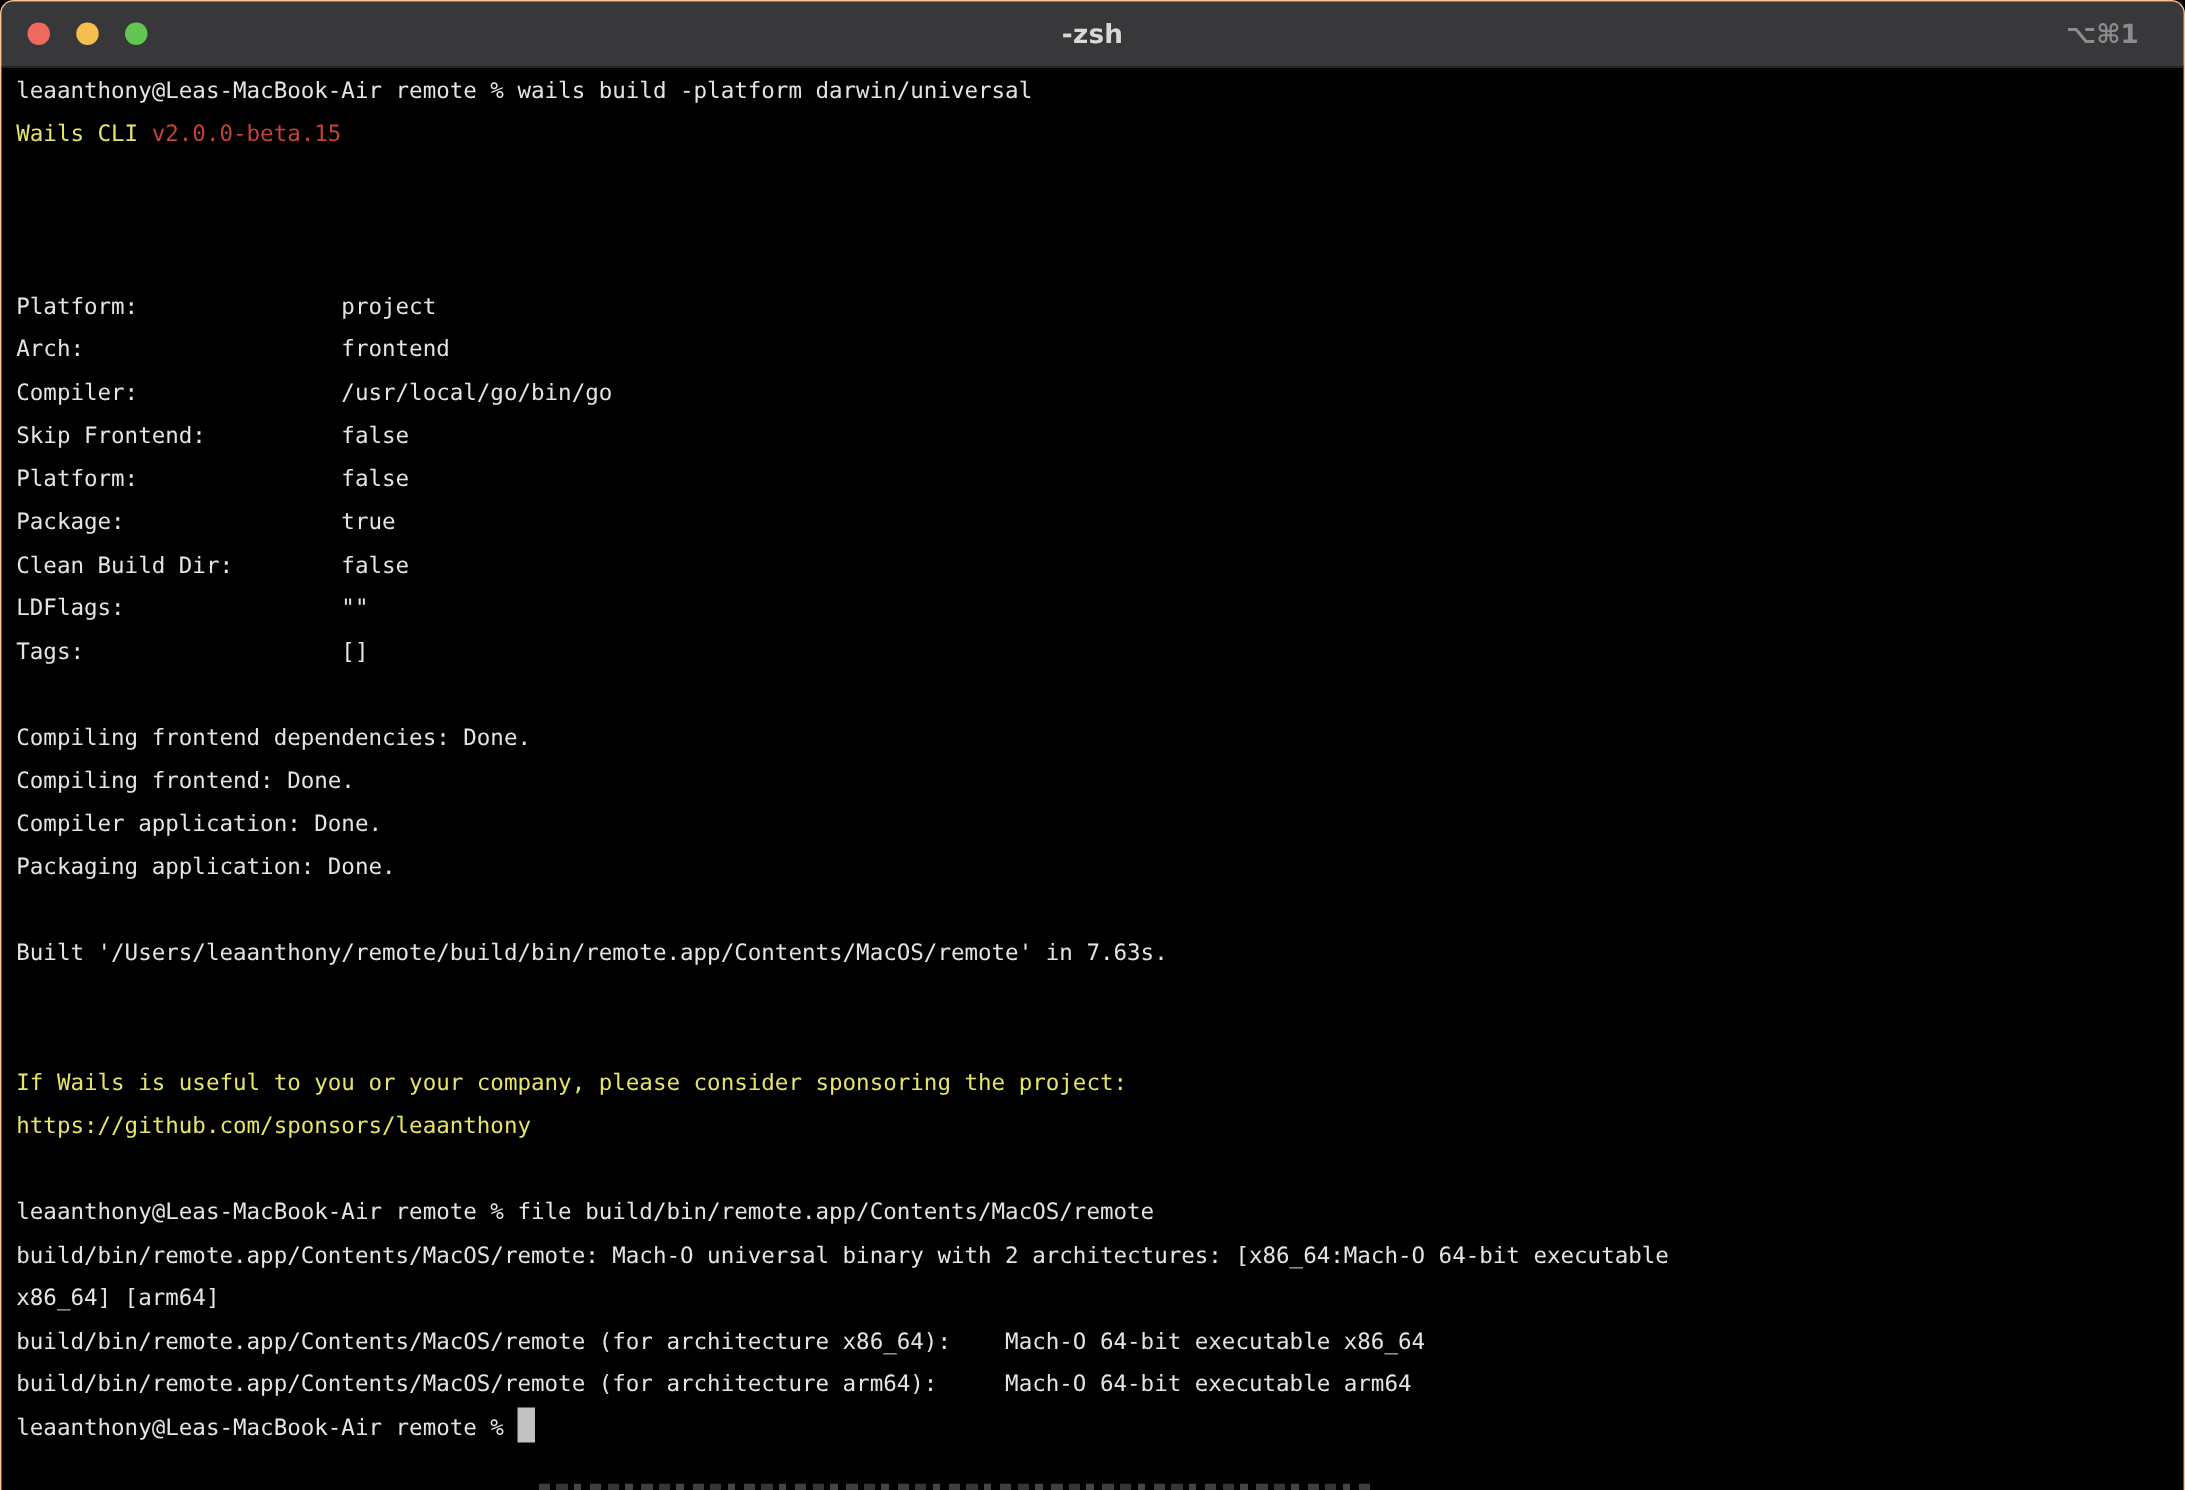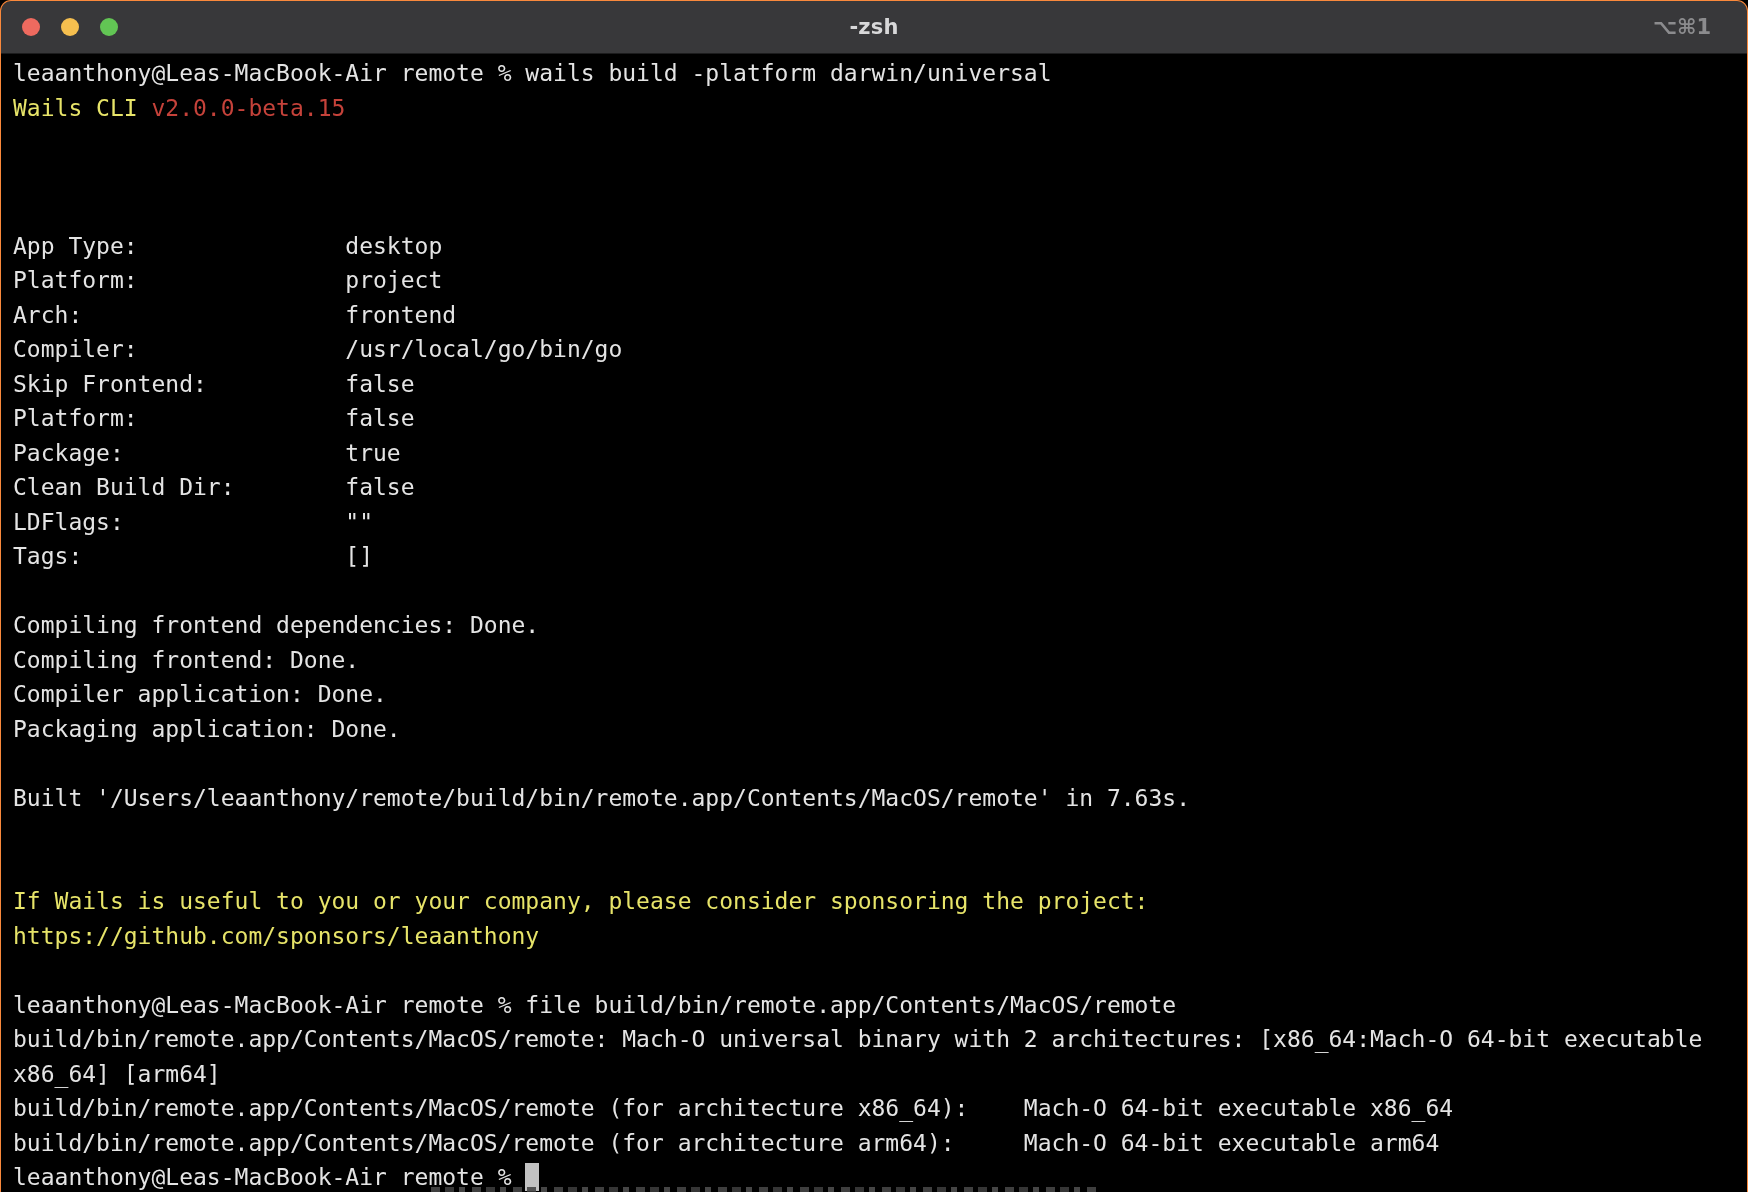--- a/index.html
+++ b/index.html
@@ -8,21 +8,21 @@
     background: #000000;
     width: 1748px;
     height: 1192px;
     overflow: hidden;
   }
   .window {
     position: relative;
     width: 1748px;
     height: 1192px;
     box-sizing: border-box;
-    background: #f97316;
+    background: #fdba74;
     border: 1px solid rgba(255,255,255,0.16);
     border-bottom: none;
     border-radius: 11px 11px 0 0;
     overflow: hidden;
     text-decoration: underline;
   }
   .titlebar {
     position: relative;
     height: 52px;
     background: #38383a;
@@ -80,21 +80,21 @@
     width: 100%;
     height: 1139px;
     background: #000000;
     padding: 2px 0 0 12px;
     box-sizing: border-box;
     cursor: text;
   }
   .t-line {
     white-space: pre;
     font-family: "DejaVu Sans Mono", "Liberation Mono", monospace;
-    font-size: 23px;
+    font-size: 18px;
     line-height: 34.5px;
     height: 34.5px;
     color: #e4e4e4;
   }
   .c-default { color: #e4e4e4; }
   .c-yellow  { color: #e7e469; }
   .c-red     { color: #c5423a; }
   .block-cursor {
     display: inline-block;
     width: 14px;
@@ -127,21 +127,20 @@
     </div>
     <div class="win-title">-zsh</div>
     <div class="win-shortcut">⌥⌘1</div>
   </div>
   <div class="terminal">
       <div class="t-line"><span class="c-default">leaanthony@Leas-MacBook-Air remote % wails build -platform darwin/universal</span></div>
       <div class="t-line"><span class="c-yellow">Wails CLI </span><span class="c-red">v2.0.0-beta.15</span></div>
       <div class="t-line">&nbsp;</div>
       <div class="t-line">&nbsp;</div>
       <div class="t-line">&nbsp;</div>
-      <div class="t-line"><span class="c-default">App Type:               desktop</span></div>
       <div class="t-line"><span class="c-default">Platform:               project</span></div>
       <div class="t-line"><span class="c-default">Arch:                   frontend</span></div>
       <div class="t-line"><span class="c-default">Compiler:               /usr/local/go/bin/go</span></div>
       <div class="t-line"><span class="c-default">Skip Frontend:          false</span></div>
       <div class="t-line"><span class="c-default">Platform:               false</span></div>
       <div class="t-line"><span class="c-default">Package:                true</span></div>
       <div class="t-line"><span class="c-default">Clean Build Dir:        false</span></div>
       <div class="t-line"><span class="c-default">LDFlags:                ""</span></div>
       <div class="t-line"><span class="c-default">Tags:                   []</span></div>
       <div class="t-line">&nbsp;</div>

